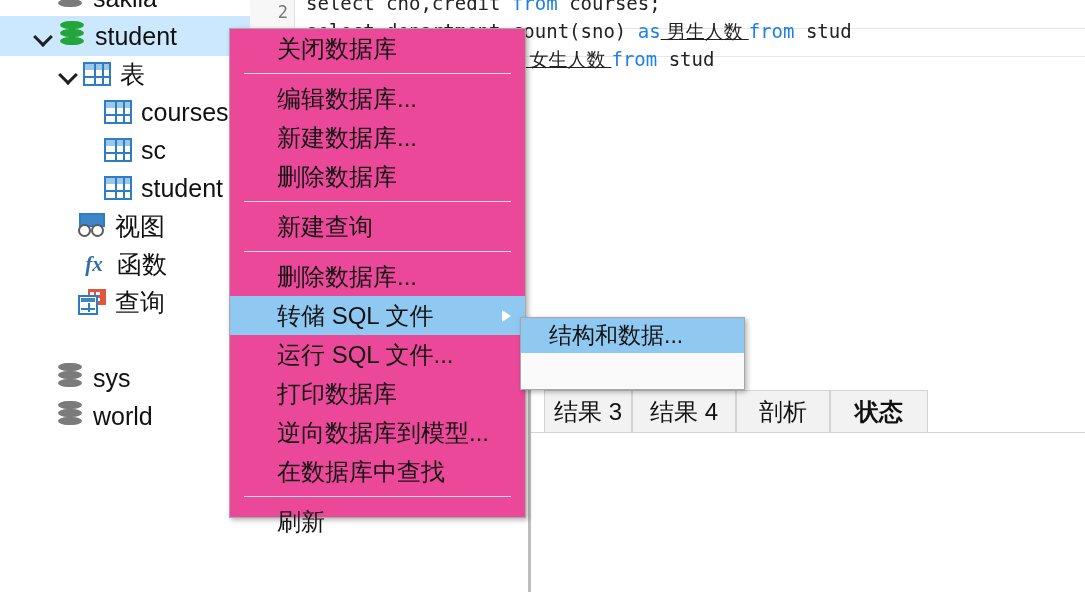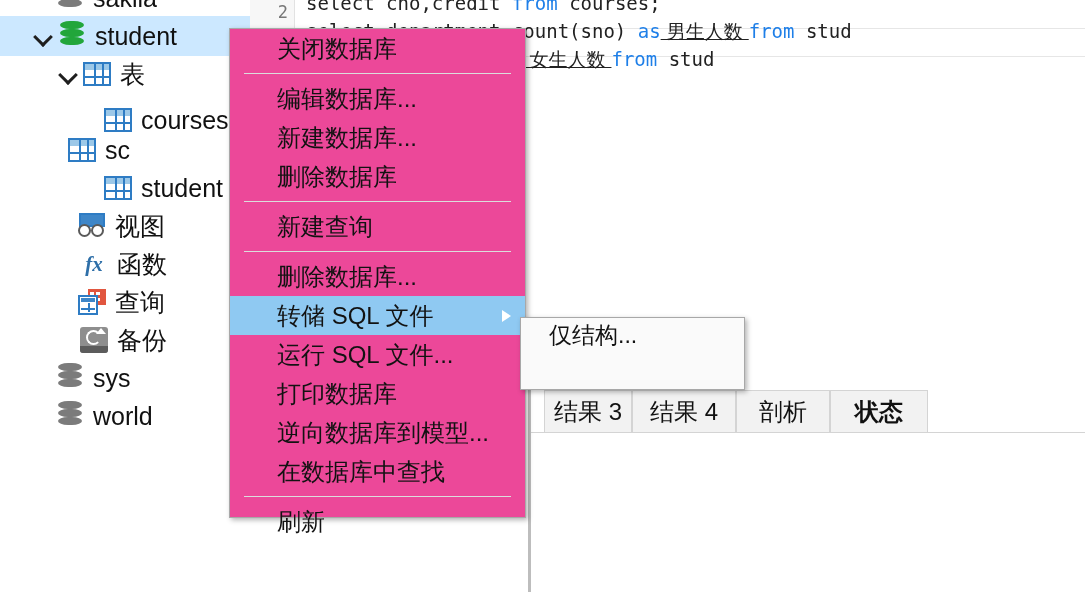--- a/index.html
+++ b/index.html
@@ -270,32 +270,32 @@
       <span class="ico tbl">
         <i class="frame"></i>
           <i class="hdr"></i>
         <i class="vl" style="left:11px;"></i>
           <i class="vl" style="left:19px;"></i>
         <i class="hl" style="top:14px;"></i>
       </span>
       <span class="tree-label">表</span>
     </div>
 
-    <div class="tree-row" style="top:92px; padding-left:104px;margin-top:8px;">
+    <div class="tree-row" style="top:92px; padding-left:104px;">
       <span class="ico tbl">
         <i class="frame"></i>
           <i class="hdr"></i>
         <i class="vl" style="left:11px;"></i>
           <i class="vl" style="left:19px;"></i>
         <i class="hl" style="top:14px;"></i>
       </span>
       <span class="tree-label">courses</span>
     </div>
 
-    <div class="tree-row" style="top:130px; padding-left:68px;align-items:center;">
+    <div class="tree-row" style="top:130px; padding-left:104px;align-items:center;">
       <span class="ico tbl">
         <i class="frame"></i>
           <i class="hdr"></i>
         <i class="vl" style="left:11px;"></i>
           <i class="vl" style="left:19px;"></i>
         <i class="hl" style="top:14px;"></i>
       </span>
       <span class="tree-label">sc</span>
     </div>
 
@@ -334,29 +334,20 @@
           </i>
         <i class="front">
             <i class="hdr2"></i>
           <i class="g" style="left:8px;top:6px;width:2px;bottom:1px;"></i>
           <i class="g" style="left:1px;top:11px;right:1px;height:2px;"></i>
         </i>
       </span>
       <span class="tree-label">查询</span>
     </div>
 
-    <div class="tree-row" style="top:320px; padding-left:80px;">
-      <span class="ico bkico">
-        <i class="body"></i>
-          <i class="foot"></i>
-          <i class="arc"></i>
-          <i class="tip"></i>
-      </span>
-      <span class="tree-label">备份</span>
-    </div>
 
     <div class="tree-row" style="top:396px; padding-left:56px;">
       <span class="ico db gray">
         <i class="band b1"></i>
           <i class="band b2"></i>
           <i class="band b3"></i>
       </span>
       <span class="tree-label">world</span>
     </div>
 
@@ -405,16 +396,16 @@
     </div>
     <div class="mi">运行 SQL 文件...</div>
     <div class="mi">打印数据库</div>
     <div class="mi">逆向数据库到模型...</div>
     <div class="mi">在数据库中查找</div>
     <div class="sep"></div>
     <div class="mi">刷新</div>
   </div>
 
   <div class="submenu">
-    <div class="smi">仅结构...</div>
+    <div class="smi hl">结构和数据...</div>
   </div>
 
 </div>
 
 </body></html>

